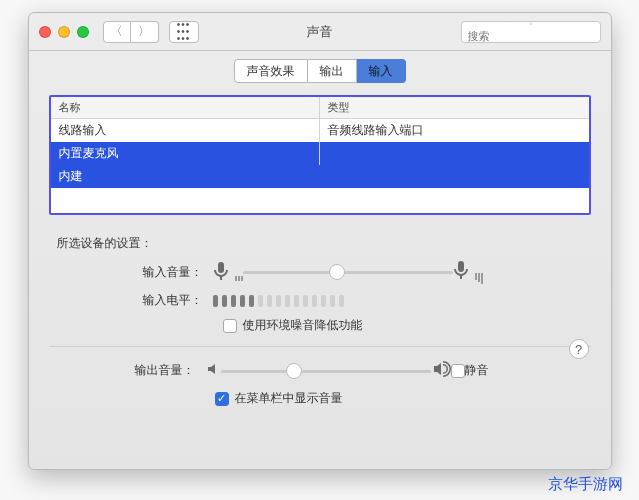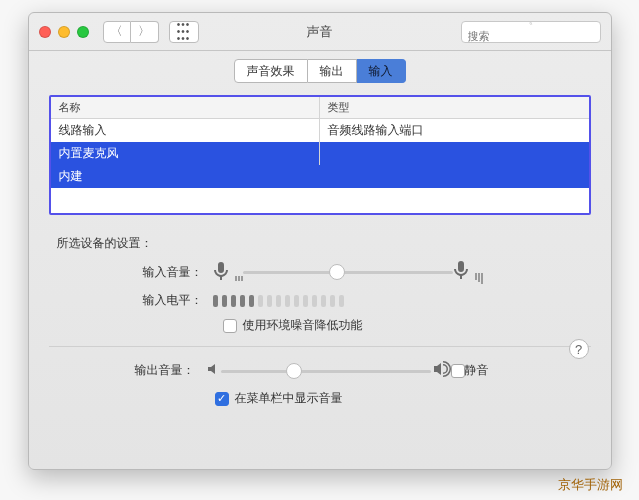--- a/index.html
+++ b/index.html
@@ -57,21 +57,21 @@
   .levelbars span { width:5px; height:12px; border-radius:2px; background:#cfcfcf; }
   .levelbars span.on { background:#7d7d7d; }
   .chkrow { display:flex; align-items:center; gap:6px; margin-left:166px; font-size:12px; }
   .chk { width:14px; height:14px; border:1px solid #a8a8a8; border-radius:3px; background:#fff; display:inline-flex; align-items:center; justify-content:center; }
   .chk.checked { background:#2f6fe0; border-color:#2f6fe0; }
   .chk.checked::after { content:"✓"; color:#fff; font-size:11px; line-height:1; }
   .divider { height:1px; background:#cfcfcf; margin:12px 0; }
   .spk svg { width:16px; height:16px; fill:#6b6b6b; }
   .spk.big svg { width:20px; height:20px; }
   .help { position:absolute; right:22px; bottom:110px; width:20px; height:20px; border:1px solid #b8b8b8; border-radius:50%; background:#fff; display:flex; align-items:center; justify-content:center; font-size:13px; color:#666; }
-  .watermark { position:absolute; right:16px; bottom:6px; font-size:13px; color:#a16207; }
+  .watermark { position:absolute; right:16px; bottom:6px; font-size:15px; color:#1d4ed8; }
 </style>
 </head>
 <body>
 
 <div class="window">
 
   <div class="titlebar">
     <div class="traffic">
       <div class="tl red"></div>
       <div class="tl yel"></div>

